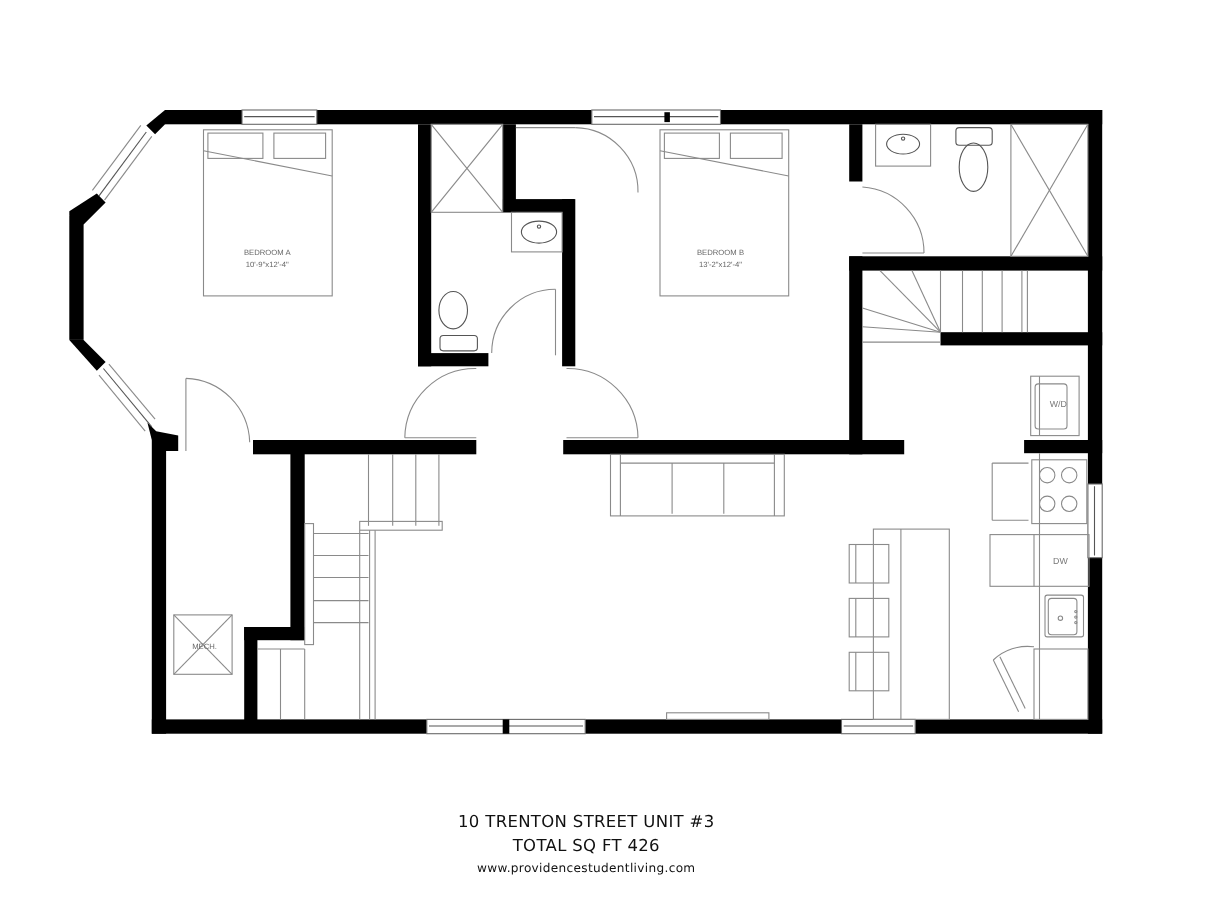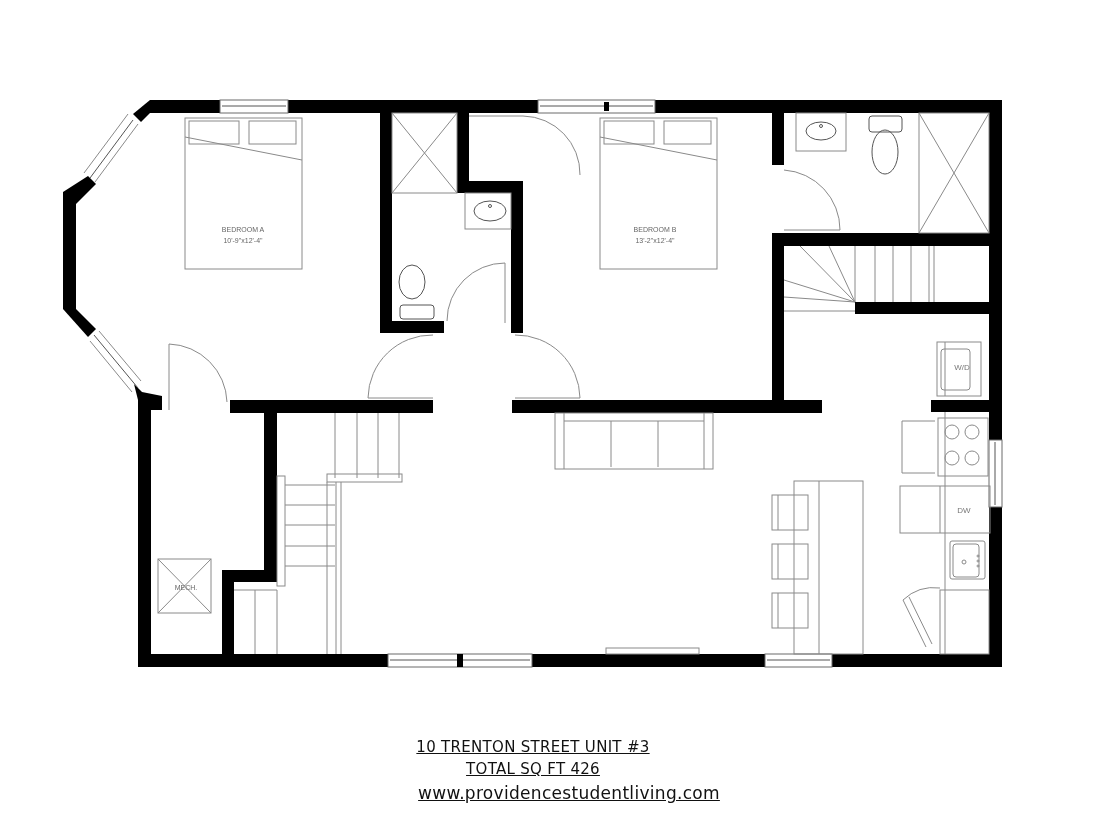--- a/index.html
+++ b/index.html
@@ -4,24 +4,24 @@
 <style>
   html, body { margin: 0; padding: 0; background: #ffffff; }
   body { width: 1106px; height: 827px; position: relative; overflow: hidden; font-family: "Liberation Sans", sans-serif; }
   #plan { position: absolute; left: 0; top: 0; }
   .wall { fill: #000000; }
   .ln { fill: none; stroke: #8a8a8a; stroke-width: 1; }
   .ln2 { fill: none; stroke: #555555; stroke-width: 1; }
   .win { fill: #ffffff; stroke: #6a6a6a; stroke-width: 1; }
   .room-label { font-family: "Liberation Sans", sans-serif; font-size: 7px; fill: #666666; text-anchor: middle; }
   .app-label { font-family: "Liberation Sans", sans-serif; font-size: 8px; fill: #777777; text-anchor: middle; }
-  .caption { position: absolute; left: 0; width: 1066px; text-align: center; color: #111111; font-family: "DejaVu Sans", sans-serif; letter-spacing: 0.3px; text-decoration: underline; }
+  .caption { position: absolute; left: 0; width: 1066px; text-align: center; color: #111111; font-family: "DejaVu Sans", sans-serif; letter-spacing: 0.3px; }
   #cap1 { top: 738px; font-size: 15px; }
   #cap2 { top: 760px; font-size: 15px; }
-  #cap3 { top: 783px; font-size: 17px; padding-left: 36px; }
+  #cap3 { top: 783px; font-size: 11px; }
 </style>
 </head>
 <body>
 
 <svg id="plan" width="1106" height="827" viewBox="0 0 1106 827" xmlns="http://www.w3.org/2000/svg">
 
   <g>
 
     <rect class="wall" x="150" y="100" width="70" height="13"></rect>
     <rect class="wall" x="288" y="100" width="250" height="13"></rect>

